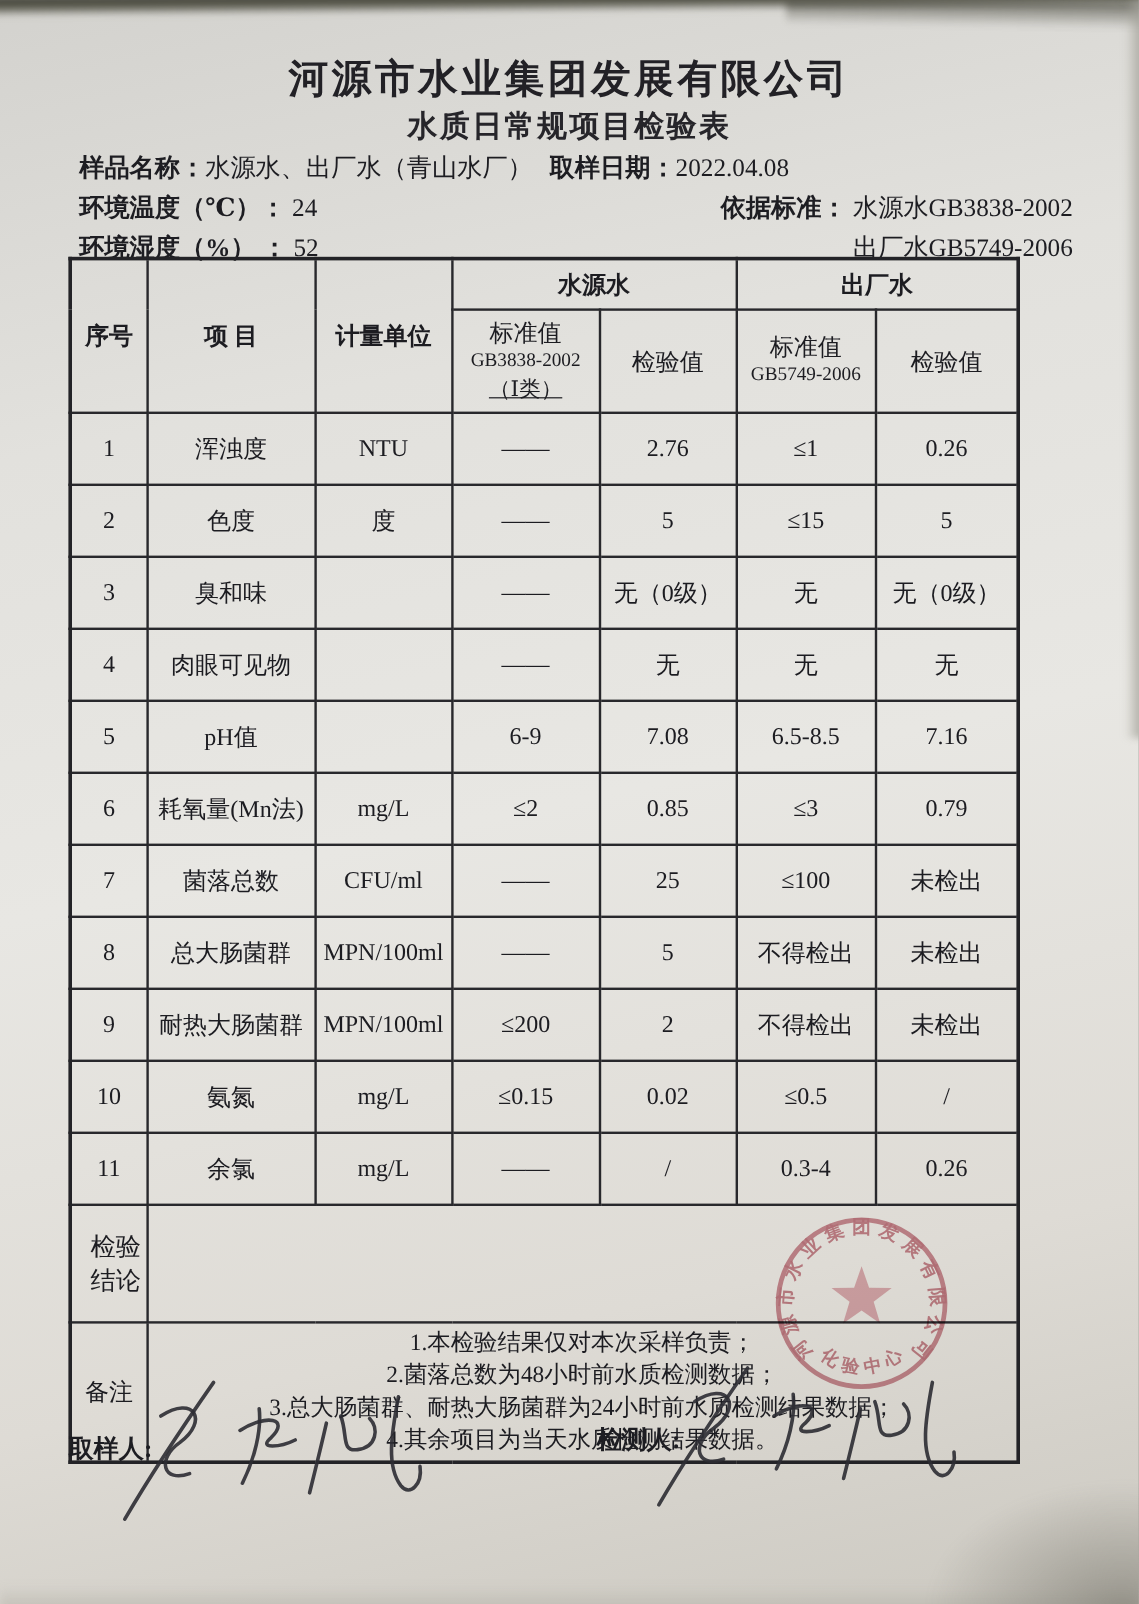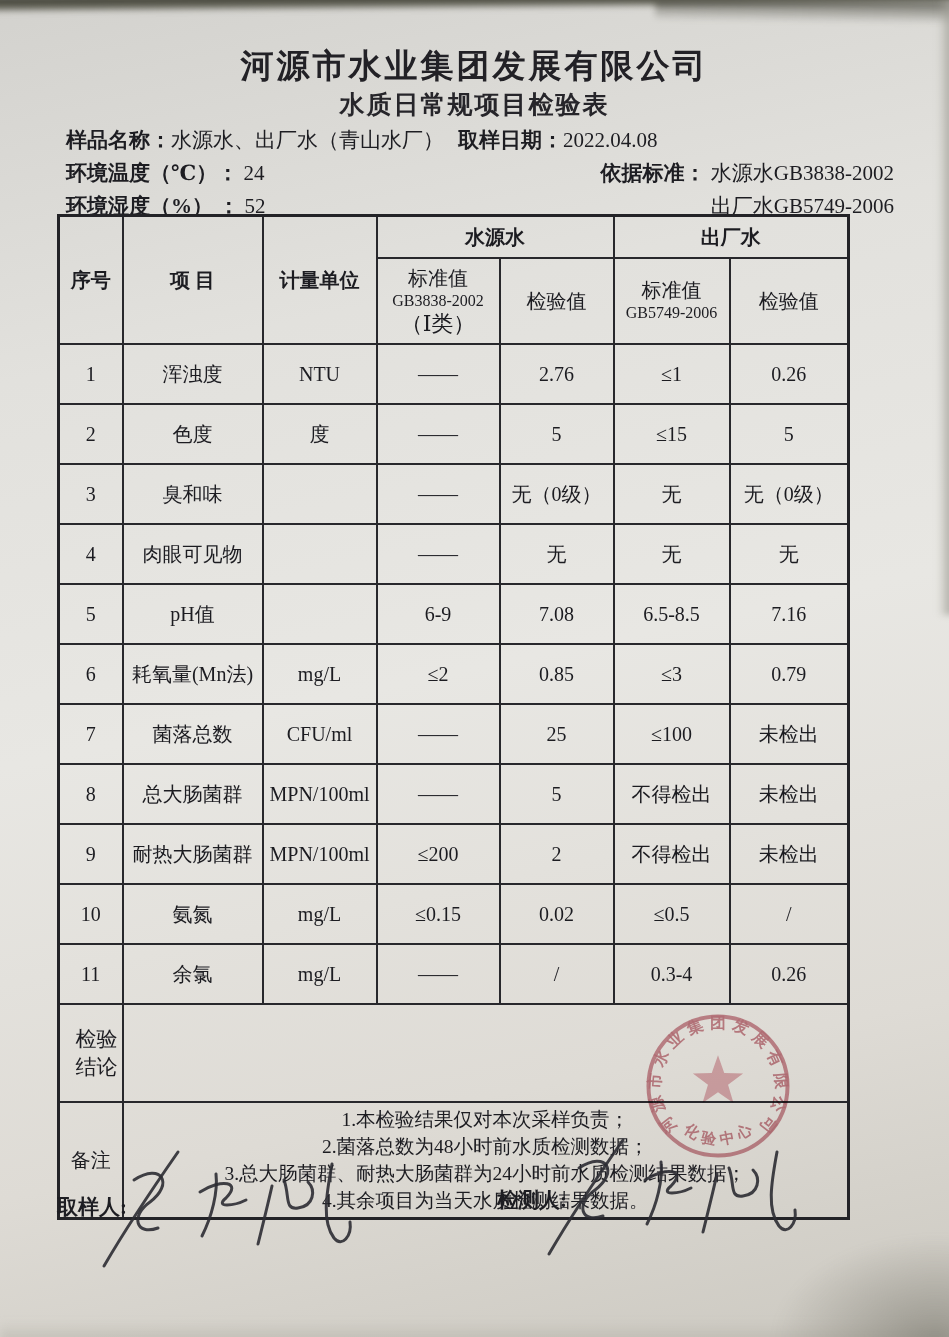--- a/index.html
+++ b/index.html
@@ -66,21 +66,21 @@
     border:2px solid #28282c;text-align:center;vertical-align:middle;
     padding:0 4px;overflow:hidden;
   }
   table.grid{border:3px solid #232327;}
   tr.h1 td{height:40px;font-weight:bold;margin-left:27px;}
   tr.h2 td{height:84px;}
   tr.data td{height:58px;}
   td.item{text-align:left;padding-left:9px;}
   .std-l1{font-size:20px;line-height:24px;}
   .std-l2{font-size:16px;line-height:22px;letter-spacing:0;}
-  .std-l3{font-size:22px;line-height:24px;}
+  .std-l3{font-size:18px;line-height:24px;text-decoration:underline;}
   tr.concl td{height:96px;text-align:right;}
   tr.concl td.lbl{font-size:21px;line-height:28px;}
   tr.rem td{height:114px;}
   td.remarks-cell{text-align:left;vertical-align:middle;padding:6px 10px;}
   .remark-line{font-size:19.5px;line-height:27px;white-space:nowrap;}
 
   .sig-row-label{position:absolute;font-size:21px;font-weight:bold;color:#1d1d22;}
   #sampler-label{left:57px;top:1193px;}
   #tester-label{left:497px;top:1186px;}
   svg.signature{position:absolute;overflow:visible;}

